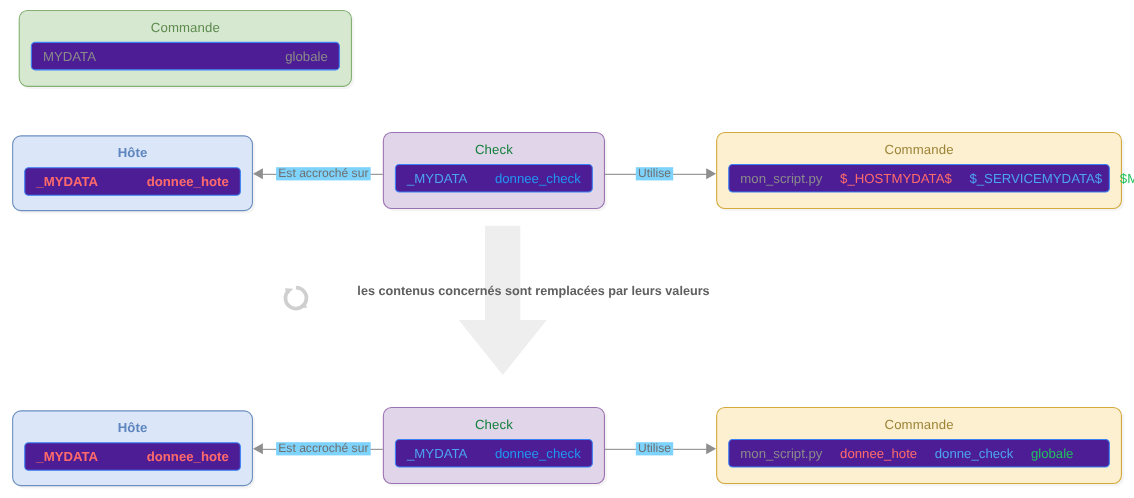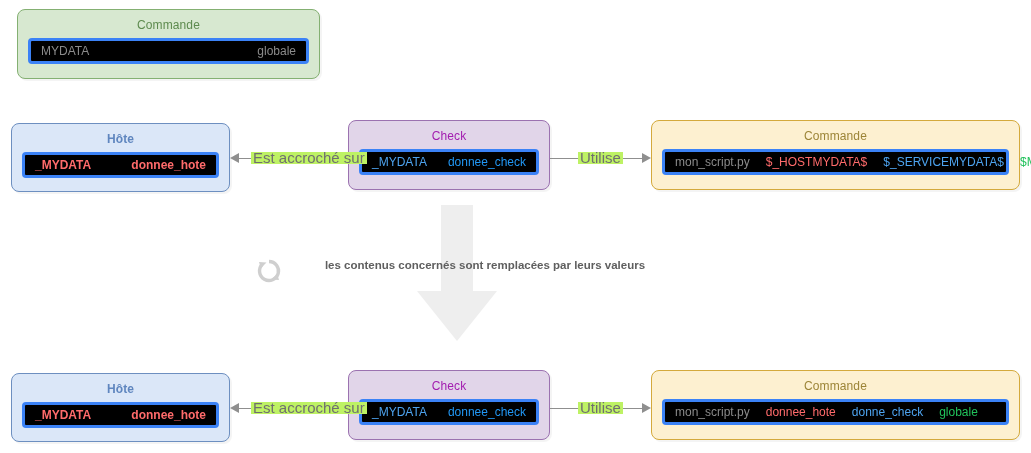--- a/index.html
+++ b/index.html
@@ -25,22 +25,22 @@
   }
   .node-title {
     text-align: center;
     font-size: 12px;
     line-height: 14px;
     padding-top: 8px;
     padding-bottom: 6px;
     letter-spacing: 0.1px;
   }
   .field {
-    background: #000000;
-    border: 3px solid #3b82f6;
+    background: #4c1d95;
+    border: 1px solid #3b82f6;
     border-radius: 4px;
     margin: 0 10px 9px 10px;
     height: 26px;
     display: flex;
     align-items: center;
     justify-content: space-between;
     padding: 0 10px;
     box-sizing: border-box;
     font-size: 12px;
     white-space: nowrap;
@@ -60,21 +60,21 @@
     background: #dbe7f8;
     border-color: #6d8fc0;
     font-weight: bold;
   }
   .theme-blue .node-title { color: #5f86bf; }
 
   .theme-purple {
     background: #e1d5e9;
     border-color: #9b72b0;
   }
-  .theme-purple .node-title { color: #a21caf; }
+  .theme-purple .node-title { color: #15803d; }
 
   .theme-yellow {
     background: #fdf0d0;
     border-color: #d4a93c;
   }
   .theme-yellow .node-title { color: #9c8437; }
 
   
   .tk-grey   { color: #8b8b8b; }
   .tk-red    { color: #ff6b6b; }
@@ -92,23 +92,23 @@
   .cmd span { margin-right: 4px; }
 
   
   .conn {
     position: absolute;
     height: 1px;
     background: #8f8f8f;
   }
   .conn-label {
     position: absolute;
-    font-size: 15px;
+    font-size: 11px;
     color: #6f6f6f;
-    background: #bef264;
+    background: #7dd3fc;
     padding: 0 2px;
     line-height: 12px;
     white-space: nowrap;
   }
   .arrowhead {
     position: absolute;
     width: 0; height: 0;
   }
   .arrow-left {
     border-top: 5px solid transparent;

